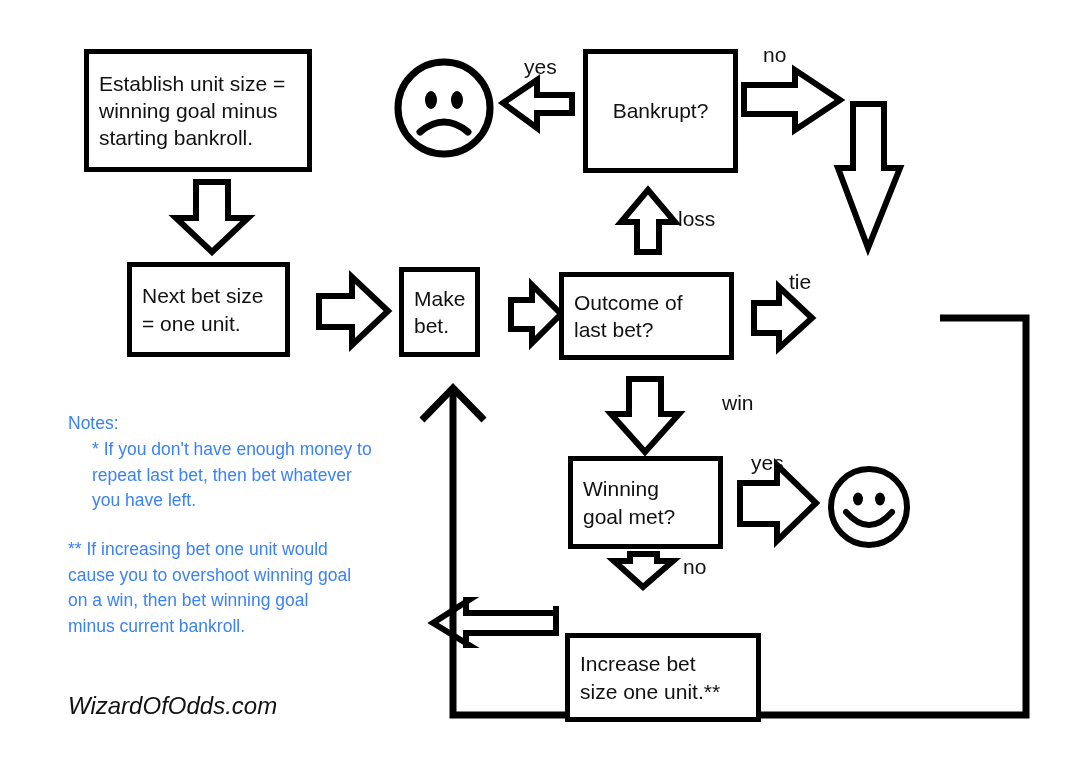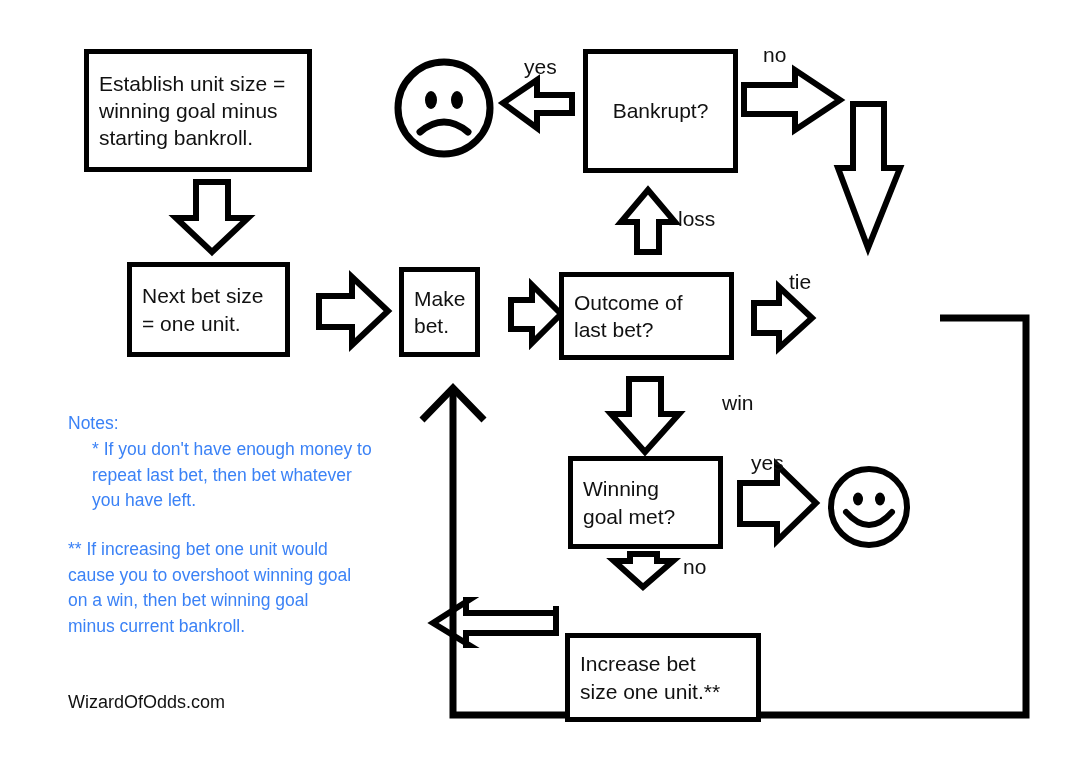--- a/index.html
+++ b/index.html
@@ -45,21 +45,22 @@
   }
   .notes {
     position: absolute;
     font-size: 17.5px;
     line-height: 1.47;
     color: #3b82f6;
     white-space: pre-line;
   }
   .brand {
     position: absolute;
-    font-size: 18px;
+    font-size: 24px;
+    font-style: italic;
     color: #111111;
     white-space: nowrap;
   }
   .svgwrap {
     position: absolute;
     left: 0;
     top: 0;
     width: 1071px;
     height: 770px;
     pointer-events: none;

